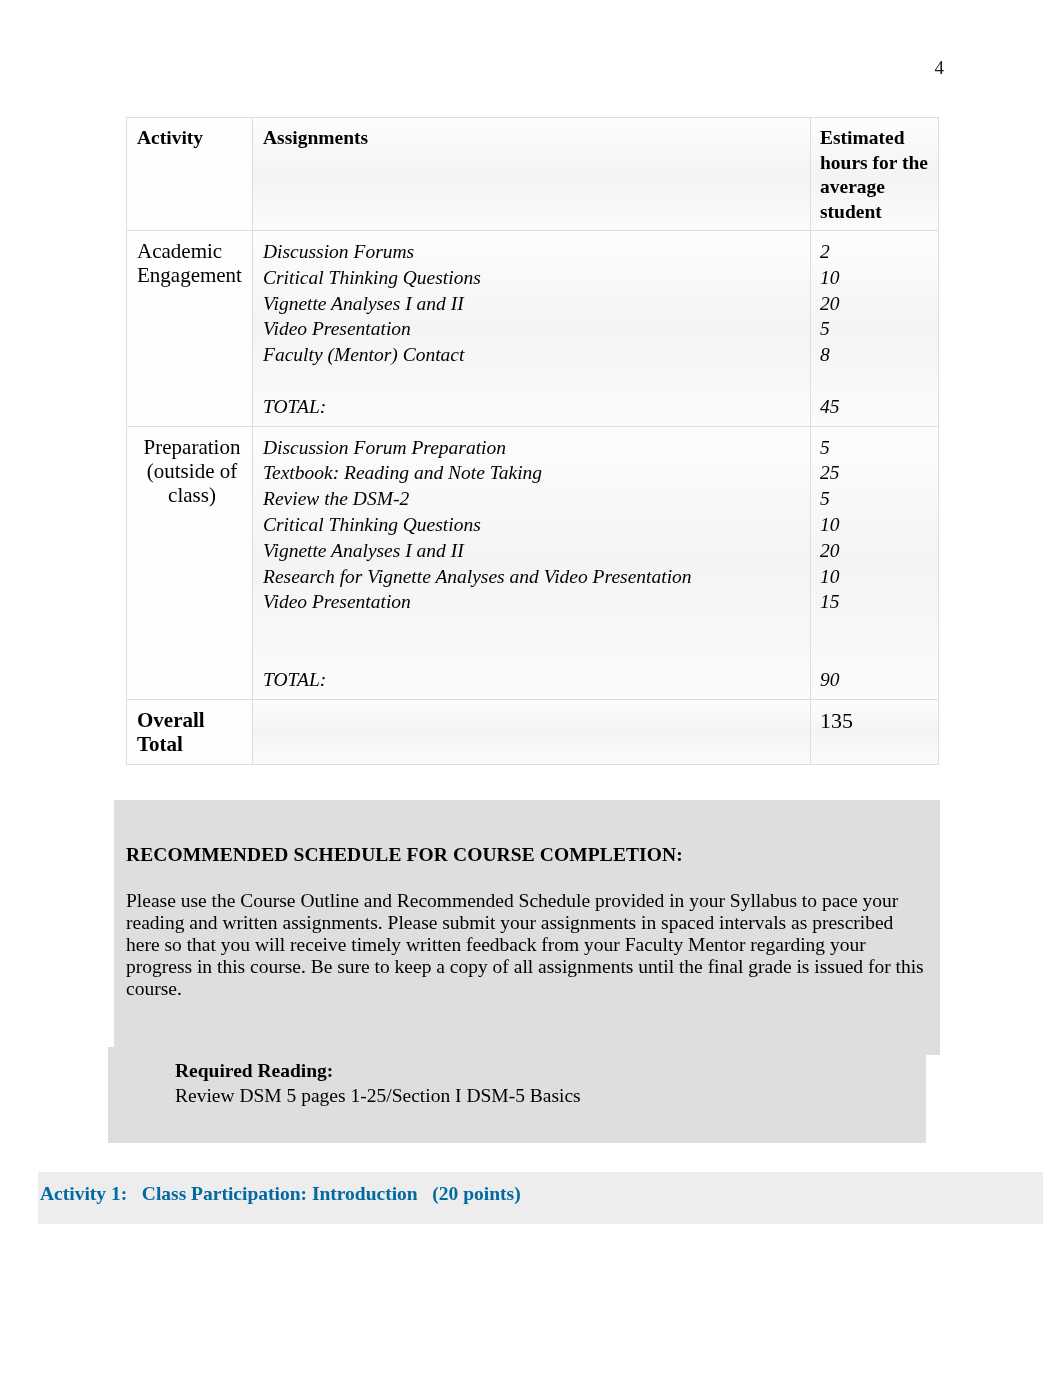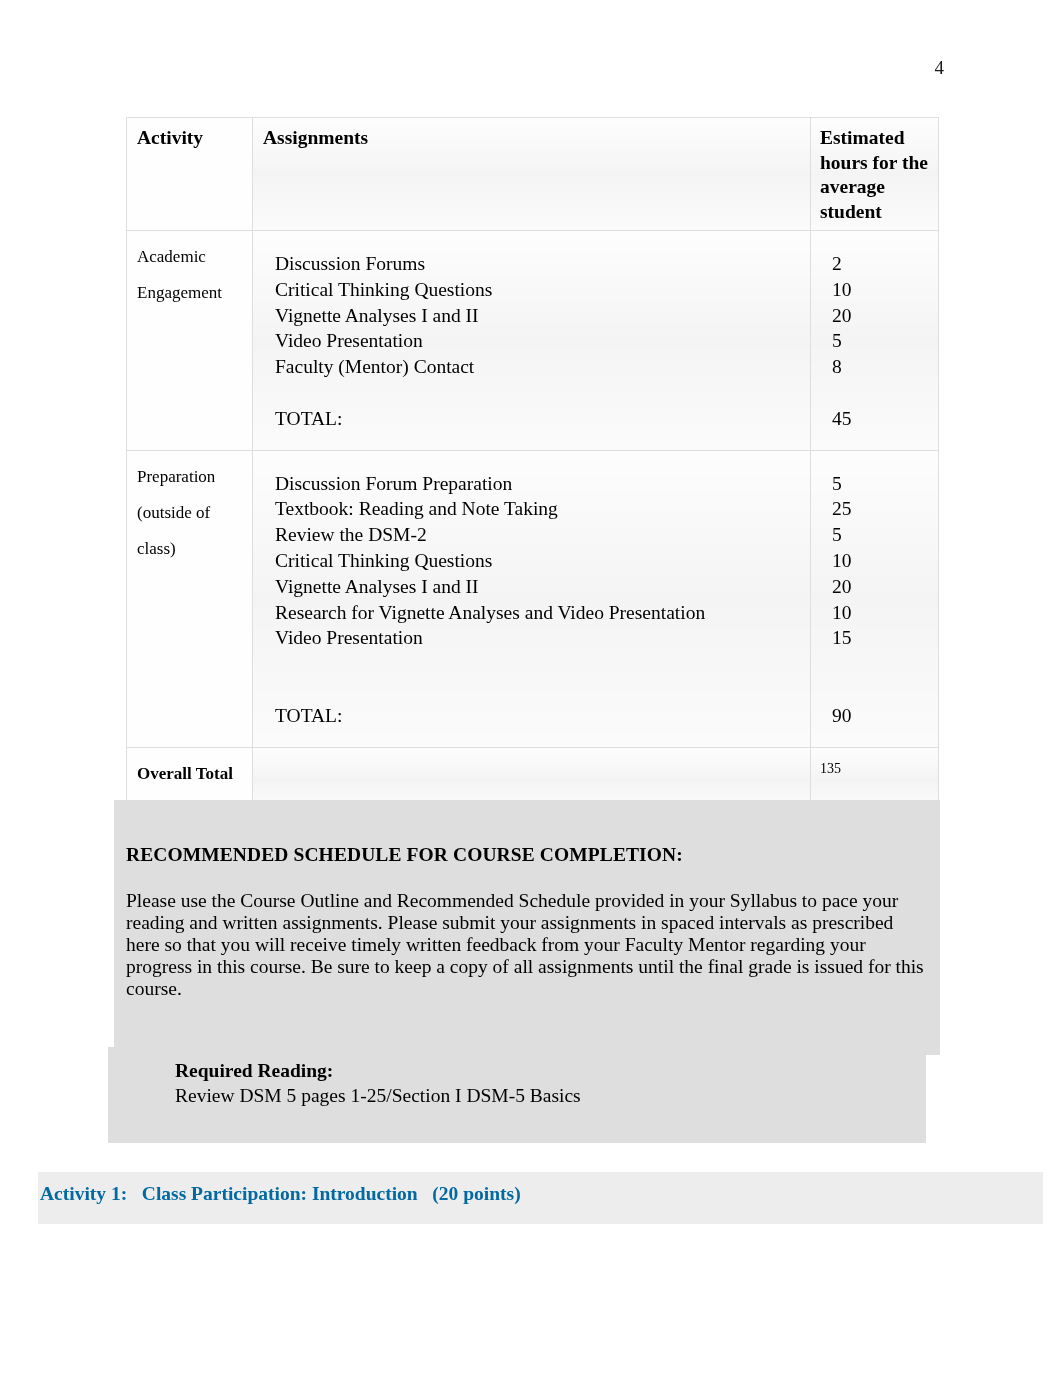--- a/index.html
+++ b/index.html
@@ -61,32 +61,32 @@
 
   .hdr {
     font-weight: bold;
     font-size: 19.5px;
     line-height: 24.5px;
   }
   .hdr-activity { height: 94px; }
   .hdr-hours { line-height: 24.5px; }
 
   .body-text {
-    font-size: 14px;
+    font-size: 22px;
     line-height: 25.8px;
     white-space: nowrap;
   }
 
   .activity-label {
-    font-size: 17px;
-    line-height: 36px;
+    font-size: 21px;
+    line-height: 24px;
   }
   .activity-label.bold { font-weight: bold; }
 
-  .lines-list { margin: 12px; padding: 0; list-style: none; }
+  .lines-list { margin: 0; padding: 0; list-style: none; font-style: italic; }
   .lines-list li { font-size: 19.5px; line-height: 25.8px; white-space: nowrap; }
   .spacer-line { height: 25.8px; }
 
   
   .shade-block {
     position: absolute;
     background: #dedede;
   }
   #shade-schedule {
     left: 114px;
@@ -201,21 +201,21 @@
               <li>8</li>
               <li class="spacer-line"></li>
               <li>45</li>
             </ul>
           </div>
         </td>
       </tr>
 
       <tr>
         <td class="activity-cell">
-          <div class="cell-pad activity-label" style="width:110px;">Preparation (outside of class)</div>
+          <div class="cell-pad activity-label" style="width:110px;text-align:center;">Preparation (outside of class)</div>
         </td>
         <td>
           <div class="cell-pad">
             <ul class="lines-list">
               <li>Discussion Forum Preparation</li>
               <li>Textbook: Reading and Note Taking</li>
               <li>Review the DSM-2</li>
               <li>Critical Thinking Questions</li>
               <li>Vignette Analyses I and II</li>
               <li>Research for Vignette Analyses and Video Presentation</li>

